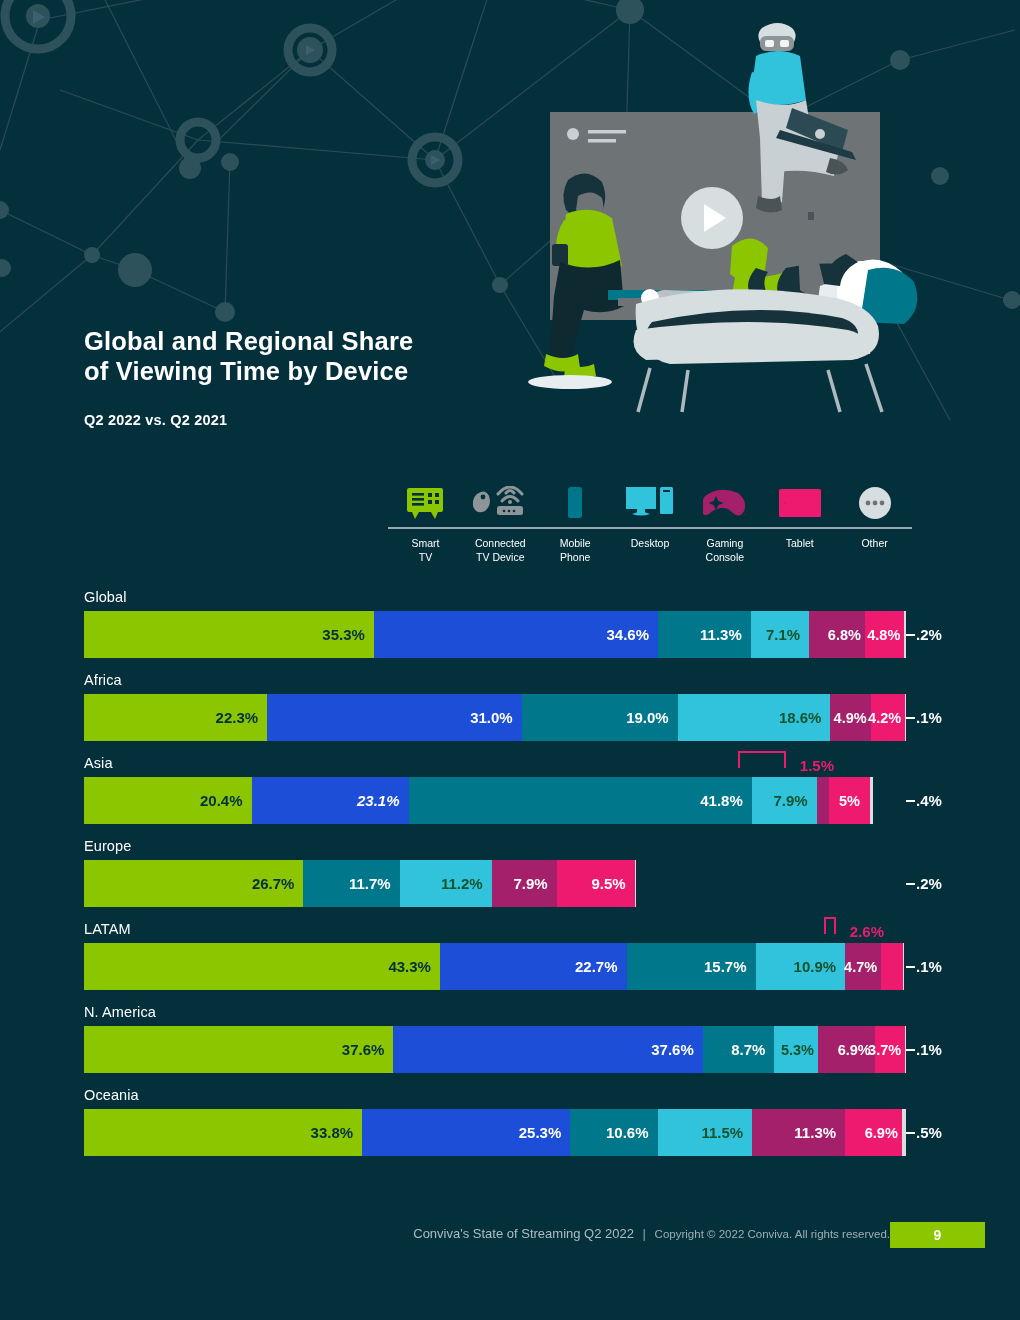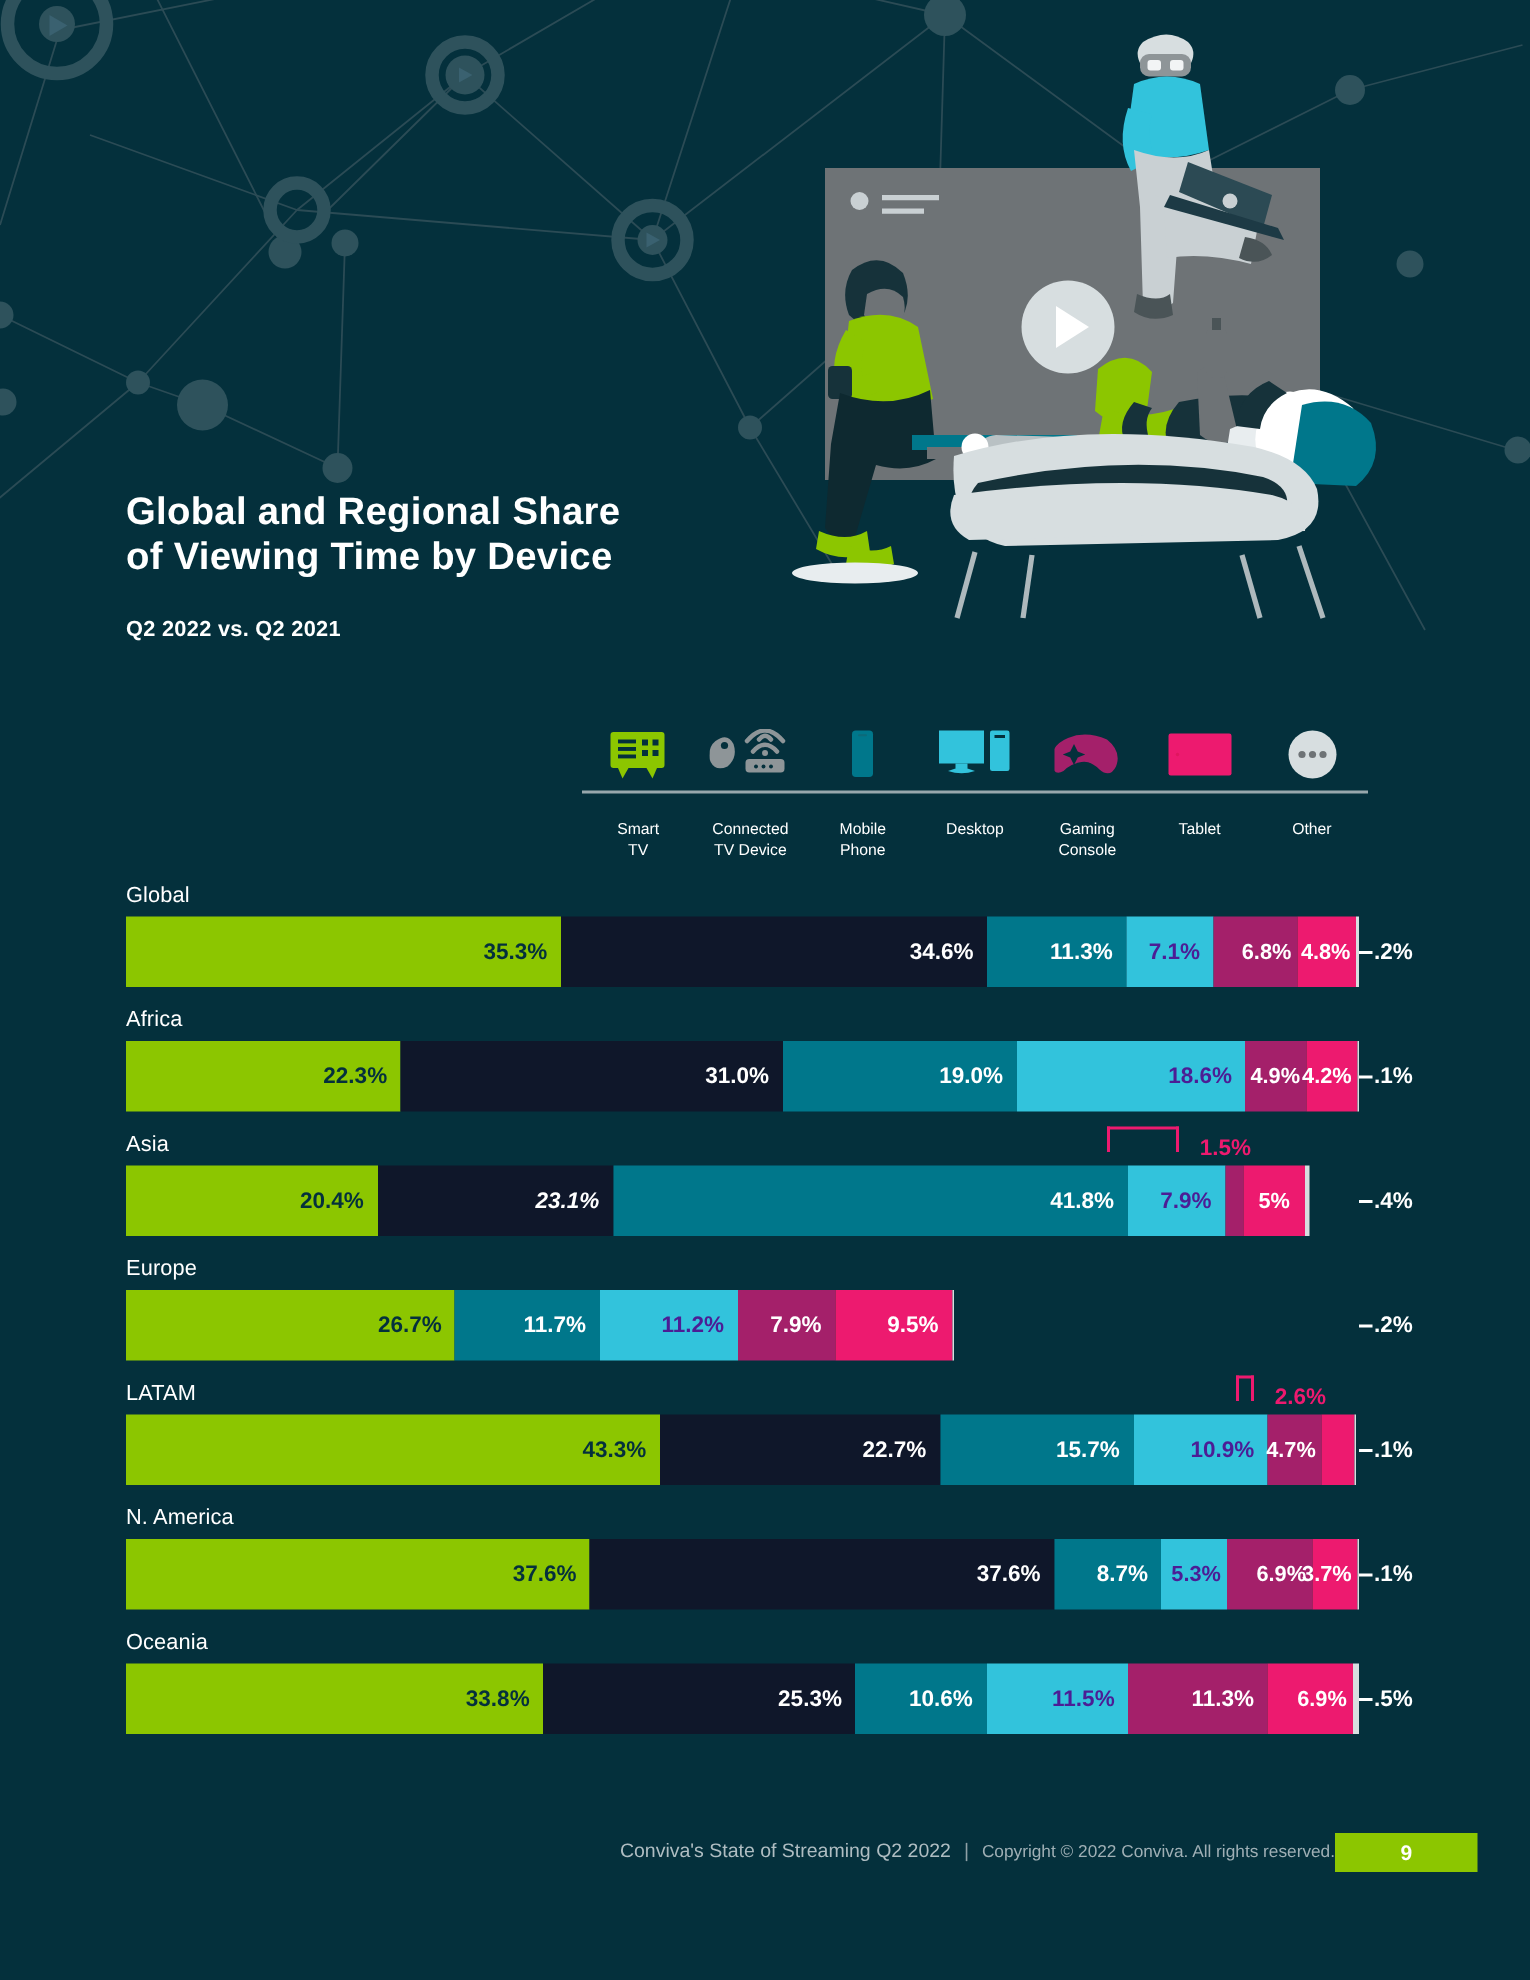--- a/index.html
+++ b/index.html
@@ -24,45 +24,45 @@
   .subheading {
     position:absolute; left:84px; top:412px;
     color:#FFFFFF; font-size:14.5px; font-weight:bold; letter-spacing:.2px;
   }
 
   
   .legend { position:absolute; left:388px; top:468px; width:524px; }
   .legend-row { display:flex; align-items:flex-end; height:52px; }
   .legend-cell { flex:1; display:flex; flex-direction:column; align-items:center; justify-content:flex-end; }
   .legend-rule { height:2px; background:#98A7AC; margin-top:7px; width:100%; }
-  .legend-labels { display:flex; margin-top:18px; }
+  .legend-labels { display:flex; margin-top:8px; }
   .legend-label {
     flex:1; text-align:center; color:#FFFFFF;
     font-size:10.5px; line-height:13.5px;
   }
 
   
   .chart { position:absolute; left:84px; top:588px; width:880px; }
   .grp { position:relative; margin-bottom:13px; }
   .grp-label { color:#FFFFFF; font-size:14.5px; line-height:19px; margin-bottom:4px; letter-spacing:.1px; }
   .bar { display:flex; height:47px; width:822px; align-items:stretch; }
   .seg { position:relative; display:flex; align-items:center; justify-content:flex-end; overflow:visible; }
   .seg span { font-size:15px; font-weight:bold; padding-right:9px; white-space:nowrap; }
   .seg.sm span { padding-right:4px; font-size:14.5px; }
   .seg.ctr { justify-content:center; }
   .seg.ctr span { padding-right:0; }
 
   .c-smarttv  { background:#8CC600; }
   .c-smarttv  span { color:#04303C; }
-  .c-ctv      { background:#0f172a; }
+  .c-ctv      { background:#1d4ed8; }
   .c-ctv      span { color:#FFFFFF; }
   .c-mobile   { background:#00778B; }
   .c-mobile   span { color:#FFFFFF; }
   .c-desktop  { background:#32C3DC; }
-  .c-desktop  span { color:#4c1d95;text-align:center; }
+  .c-desktop  span { color:#14532d;text-align:center; }
   .c-gaming   { background:#A4206A; }
   .c-gaming   span { color:#FFFFFF; }
   .c-tablet   { background:#ED1A6F; }
   .c-tablet   span { color:#FFFFFF; }
   .c-other    { background:#D7DEE0; }
 
   .other-wrap { position:absolute; left:822px; top:0; height:47px; display:flex; align-items:center; }
   .other-dash { width:9px; height:2px; background:#FFFFFF; }
   .other-val  { color:#FFFFFF; font-size:15px; font-weight:bold; margin-left:1px; }
 

